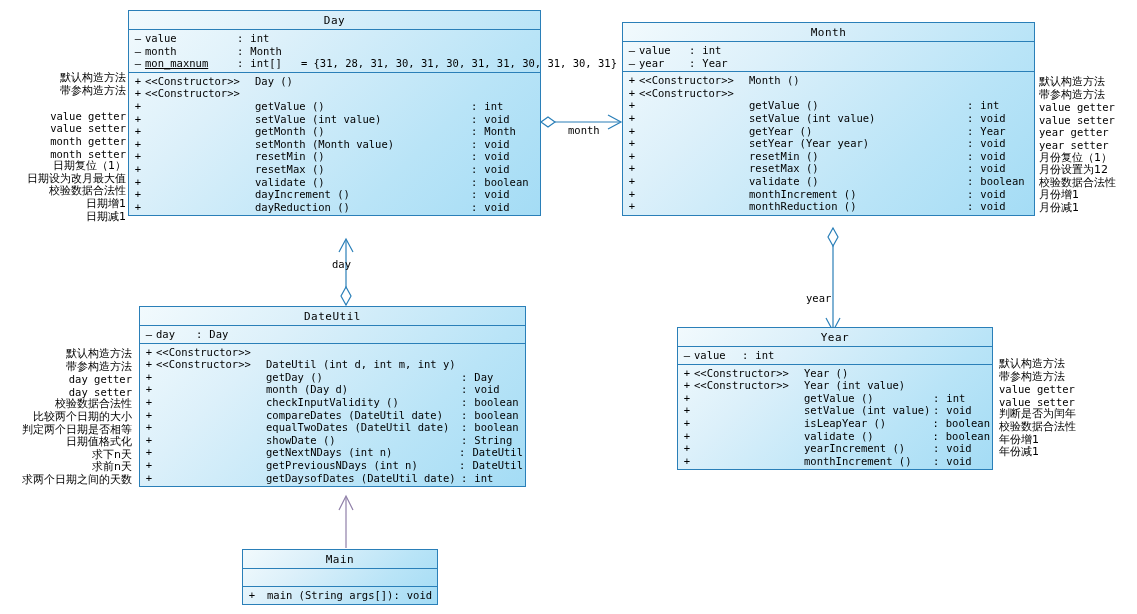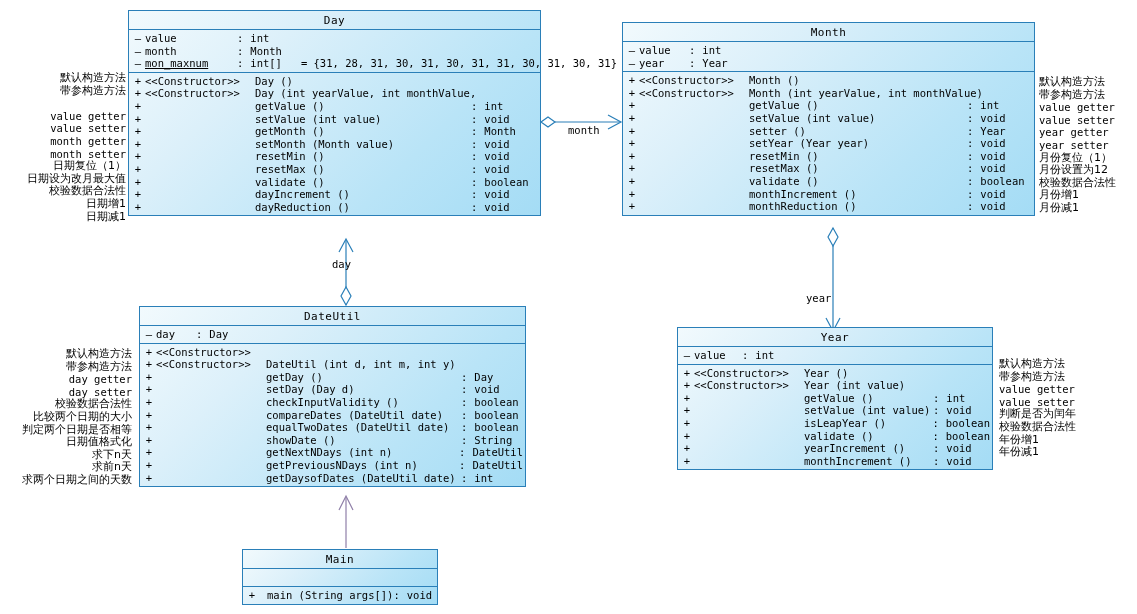--- a/index.html
+++ b/index.html
@@ -104,64 +104,64 @@
 
   <div class="uml" id="box-day" style="left:128px;top:10px;width:413px;">
     <div class="title">Day</div>
     <div class="compart cols-attr" id="day-attrs">
         <div class="row"><span class="vis">–</span><span class="nm" style="flex:0 0 92px;">value</span><span class="colon">:</span><span class="ty"> int</span></div>
         <div class="row"><span class="vis">–</span><span class="nm" style="flex:0 0 92px;">month</span><span class="colon">:</span><span class="ty"> Month</span></div>
         <div class="row"><span class="vis">–</span><span class="nm" style="flex:0 0 92px;text-decoration:underline;">mon_maxnum</span><span class="colon">:</span><span class="ty"> int[]</span><span class="ty">   = {31, 28, 31, 30, 31, 30, 31, 31, 30, 31, 30, 31}</span></div>
       </div>
     <div class="compart" id="day-methods">
         <div class="row"><span class="vis">+</span><span class="stereo" style="flex:0 0 110px;">&lt;&lt;Constructor&gt;&gt;</span><span class="nm">Day ()</span></div>
-        <div class="row"><span class="vis">+</span><span class="stereo" style="flex:0 0 110px;">&lt;&lt;Constructor&gt;&gt;</span><span class="nm">Day (int yearValue, int monthValue,</span></div>
+        <div class="row"><span class="vis">+</span><span class="stereo" style="flex:0 0 110px;">&lt;&lt;Constructor&gt;&gt;</span></div>
         <div class="row"><span class="vis">+</span><span class="stereo" style="flex:0 0 110px;"></span><span class="nm">getValue ()</span><span class="colon">:</span><span class="ty" style="flex:0 0 60px;"> int</span></div>
         <div class="row"><span class="vis">+</span><span class="stereo" style="flex:0 0 110px;"></span><span class="nm">setValue (int value)</span><span class="colon">:</span><span class="ty" style="flex:0 0 60px;"> void</span></div>
         <div class="row"><span class="vis">+</span><span class="stereo" style="flex:0 0 110px;"></span><span class="nm">getMonth ()</span><span class="colon">:</span><span class="ty" style="flex:0 0 60px;"> Month</span></div>
         <div class="row"><span class="vis">+</span><span class="stereo" style="flex:0 0 110px;"></span><span class="nm">setMonth (Month value)</span><span class="colon">:</span><span class="ty" style="flex:0 0 60px;"> void</span></div>
         <div class="row"><span class="vis">+</span><span class="stereo" style="flex:0 0 110px;"></span><span class="nm">resetMin ()</span><span class="colon">:</span><span class="ty" style="flex:0 0 60px;"> void</span></div>
         <div class="row"><span class="vis">+</span><span class="stereo" style="flex:0 0 110px;"></span><span class="nm">resetMax ()</span><span class="colon">:</span><span class="ty" style="flex:0 0 60px;"> void</span></div>
         <div class="row"><span class="vis">+</span><span class="stereo" style="flex:0 0 110px;"></span><span class="nm">validate ()</span><span class="colon">:</span><span class="ty" style="flex:0 0 60px;"> boolean</span></div>
         <div class="row"><span class="vis">+</span><span class="stereo" style="flex:0 0 110px;"></span><span class="nm">dayIncrement ()</span><span class="colon">:</span><span class="ty" style="flex:0 0 60px;"> void</span></div>
         <div class="row"><span class="vis">+</span><span class="stereo" style="flex:0 0 110px;"></span><span class="nm">dayReduction ()</span><span class="colon">:</span><span class="ty" style="flex:0 0 60px;"> void</span></div>
       </div>
   </div>
 
   <div class="uml" id="box-month" style="left:622px;top:22px;width:413px;">
     <div class="title">Month</div>
     <div class="compart cols-attr" id="month-attrs">
         <div class="row"><span class="vis">–</span><span class="nm" style="flex:0 0 50px;">value</span><span class="colon">:</span><span class="ty"> int</span></div>
         <div class="row"><span class="vis">–</span><span class="nm" style="flex:0 0 50px;">year</span><span class="colon">:</span><span class="ty"> Year</span></div>
       </div>
     <div class="compart" id="month-methods">
         <div class="row"><span class="vis">+</span><span class="stereo" style="flex:0 0 110px;">&lt;&lt;Constructor&gt;&gt;</span><span class="nm">Month ()</span></div>
-        <div class="row"><span class="vis">+</span><span class="stereo" style="flex:0 0 110px;">&lt;&lt;Constructor&gt;&gt;</span><span class="nm">Month (int yearValue, int monthValue)</span></div>
+        <div class="row"><span class="vis">+</span><span class="stereo" style="flex:0 0 110px;">&lt;&lt;Constructor&gt;&gt;</span></div>
         <div class="row"><span class="vis">+</span><span class="stereo" style="flex:0 0 110px;"></span><span class="nm">getValue ()</span><span class="colon">:</span><span class="ty" style="flex:0 0 58px;"> int</span></div>
         <div class="row"><span class="vis">+</span><span class="stereo" style="flex:0 0 110px;"></span><span class="nm">setValue (int value)</span><span class="colon">:</span><span class="ty" style="flex:0 0 58px;"> void</span></div>
-        <div class="row"><span class="vis">+</span><span class="stereo" style="flex:0 0 110px;"></span><span class="nm">setter ()</span><span class="colon">:</span><span class="ty" style="flex:0 0 58px;"> Year</span></div>
+        <div class="row"><span class="vis">+</span><span class="stereo" style="flex:0 0 110px;"></span><span class="nm">getYear ()</span><span class="colon">:</span><span class="ty" style="flex:0 0 58px;"> Year</span></div>
         <div class="row"><span class="vis">+</span><span class="stereo" style="flex:0 0 110px;"></span><span class="nm">setYear (Year year)</span><span class="colon">:</span><span class="ty" style="flex:0 0 58px;"> void</span></div>
         <div class="row"><span class="vis">+</span><span class="stereo" style="flex:0 0 110px;"></span><span class="nm">resetMin ()</span><span class="colon">:</span><span class="ty" style="flex:0 0 58px;"> void</span></div>
         <div class="row"><span class="vis">+</span><span class="stereo" style="flex:0 0 110px;"></span><span class="nm">resetMax ()</span><span class="colon">:</span><span class="ty" style="flex:0 0 58px;"> void</span></div>
         <div class="row"><span class="vis">+</span><span class="stereo" style="flex:0 0 110px;"></span><span class="nm">validate ()</span><span class="colon">:</span><span class="ty" style="flex:0 0 58px;"> boolean</span></div>
         <div class="row"><span class="vis">+</span><span class="stereo" style="flex:0 0 110px;"></span><span class="nm">monthIncrement ()</span><span class="colon">:</span><span class="ty" style="flex:0 0 58px;"> void</span></div>
         <div class="row"><span class="vis">+</span><span class="stereo" style="flex:0 0 110px;"></span><span class="nm">monthReduction ()</span><span class="colon">:</span><span class="ty" style="flex:0 0 58px;"> void</span></div>
       </div>
   </div>
 
   <div class="uml" id="box-dateutil" style="left:139px;top:306px;width:387px;">
     <div class="title">DateUtil</div>
     <div class="compart cols-attr" id="dateutil-attrs">
         <div class="row"><span class="vis">–</span><span class="nm" style="flex:0 0 40px;">day</span><span class="colon">:</span><span class="ty"> Day</span></div>
       </div>
     <div class="compart" id="dateutil-methods">
         <div class="row"><span class="vis">+</span><span class="stereo" style="flex:0 0 110px;">&lt;&lt;Constructor&gt;&gt;</span></div>
         <div class="row"><span class="vis">+</span><span class="stereo" style="flex:0 0 110px;">&lt;&lt;Constructor&gt;&gt;</span><span class="nm">DateUtil (int d, int m, int y)</span></div>
         <div class="row"><span class="vis">+</span><span class="stereo" style="flex:0 0 110px;"></span><span class="nm">getDay ()</span><span class="colon">:</span><span class="ty" style="flex:0 0 55px;"> Day</span></div>
-        <div class="row"><span class="vis">+</span><span class="stereo" style="flex:0 0 110px;"></span><span class="nm">setDay (Day d)</span><span class="colon">:</span><span class="ty" style="flex:0 0 55px;"> void</span></div>
+        <div class="row"><span class="vis">+</span><span class="stereo" style="flex:0 0 110px;"></span><span class="nm">month (Day d)</span><span class="colon">:</span><span class="ty" style="flex:0 0 55px;"> void</span></div>
         <div class="row"><span class="vis">+</span><span class="stereo" style="flex:0 0 110px;"></span><span class="nm">checkInputValidity ()</span><span class="colon">:</span><span class="ty" style="flex:0 0 55px;"> boolean</span></div>
         <div class="row"><span class="vis">+</span><span class="stereo" style="flex:0 0 110px;"></span><span class="nm">compareDates (DateUtil date)</span><span class="colon">:</span><span class="ty" style="flex:0 0 55px;"> boolean</span></div>
         <div class="row"><span class="vis">+</span><span class="stereo" style="flex:0 0 110px;"></span><span class="nm">equalTwoDates (DateUtil date)</span><span class="colon">:</span><span class="ty" style="flex:0 0 55px;"> boolean</span></div>
         <div class="row"><span class="vis">+</span><span class="stereo" style="flex:0 0 110px;"></span><span class="nm">showDate ()</span><span class="colon">:</span><span class="ty" style="flex:0 0 55px;"> String</span></div>
         <div class="row"><span class="vis">+</span><span class="stereo" style="flex:0 0 110px;"></span><span class="nm">getNextNDays (int n)</span><span class="colon">:</span><span class="ty" style="flex:0 0 55px;"> DateUtil</span></div>
         <div class="row"><span class="vis">+</span><span class="stereo" style="flex:0 0 110px;"></span><span class="nm">getPreviousNDays (int n)</span><span class="colon">:</span><span class="ty" style="flex:0 0 55px;"> DateUtil</span></div>
         <div class="row"><span class="vis">+</span><span class="stereo" style="flex:0 0 110px;"></span><span class="nm">getDaysofDates (DateUtil date)</span><span class="colon">:</span><span class="ty" style="flex:0 0 55px;"> int</span></div>
       </div>
   </div>
 

